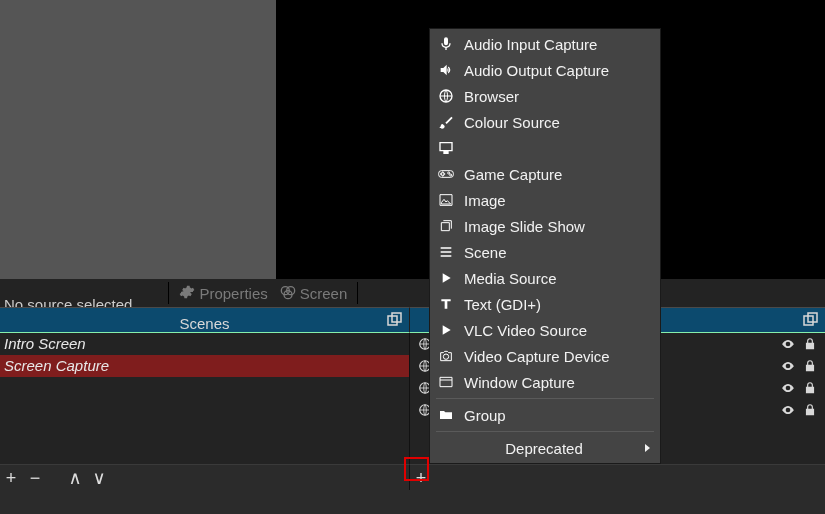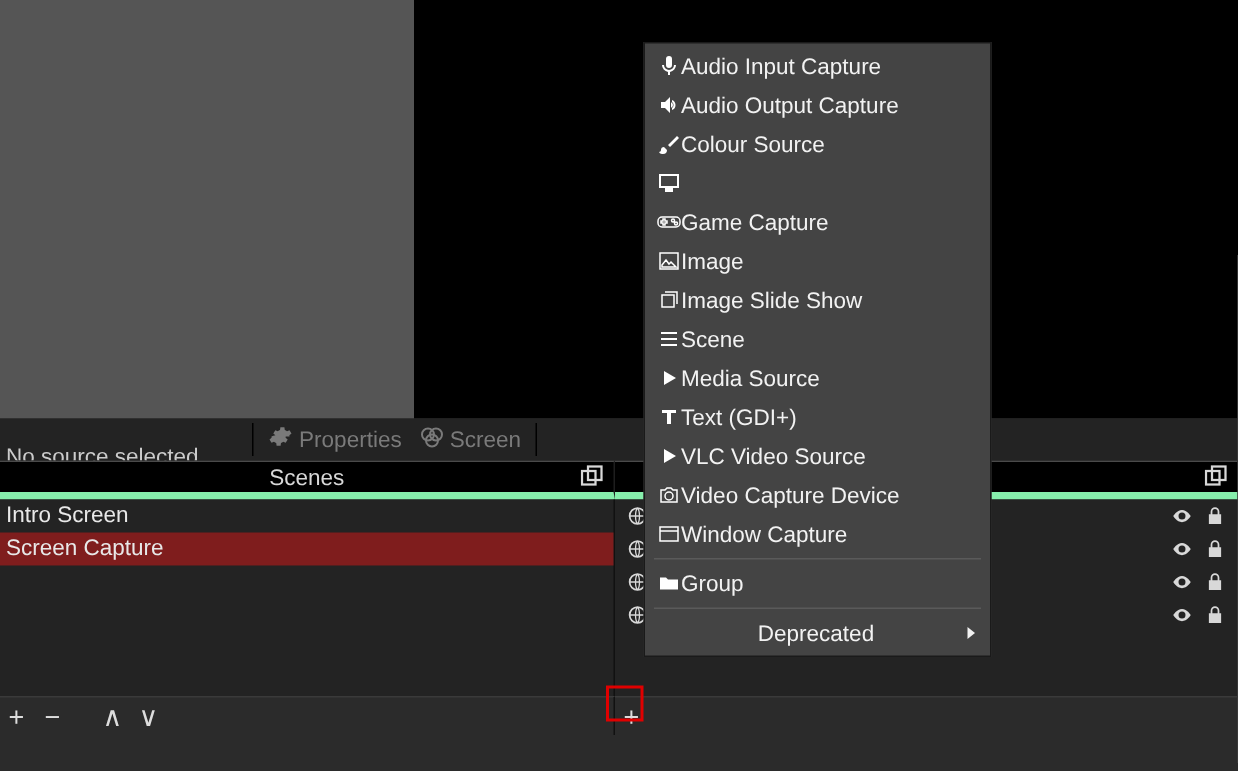--- a/index.html
+++ b/index.html
@@ -12,49 +12,49 @@
   
   .infobar { position: absolute; left: 0; top: 279px; width: 825px; height: 28px; background: #232323; display: flex; align-items: center; padding: 0 2px; gap: 4px; }
   .infobar .status { color: #ccc; font-size: 15px; padding-left: 2px; flex: 0 0 auto; margin-top: 23px; }
   .infobar .spacer { flex: 0 0 26px; }
   .tool-btn { display: inline-flex; align-items: center; gap: 4px; color: #7a7a7a; font-size: 15px; padding: 2px 4px; }
   .tool-btn svg { width: 16px; height: 16px; fill: #7a7a7a; }
   .vsep { width: 1px; height: 22px; background: #000; margin: 0 2px; }
 
   
   .panel-headers { position: absolute; left: 0; top: 307px; width: 825px; height: 26px; display: flex; }
-  .panel-head { background: #000000; border-top: 1px solid #4a4a4a; border-bottom: 5px solid #86efac; display: flex; align-items: center; justify-content: center; position: relative; color: #d8d8d8; font-size: 15px; }
+  .panel-head { background: #0c4a6e; border-top: 1px solid #4a4a4a; border-bottom: 1px solid #86efac; display: flex; align-items: flex-end; justify-content: center; position: relative; color: #d8d8d8; font-size: 15px; }
   .panel-head.scenes { flex: 0 0 410px; border-right: 1px solid #1e1e1e; }
   .panel-head.sources { flex: 1; }
   .pop-icon { position: absolute; right: 6px; top: 50%; transform: translateY(-50%); width: 16px; height: 16px; }
   .pop-icon svg { width: 100%; height: 100%; fill: #d8d8d8; }
 
   
   .scene-list { position: absolute; left: 0; top: 333px; width: 410px; height: 131px; background: #232323; border-right: 1px solid #111; }
-  .scene-row { height: 22px; line-height: 22px; padding-left: 4px; font-size: 15px; color: #e8e8e8; }
+  .scene-row { height: 22px; line-height: 22px; padding-left: 4px; font-size: 15px; color: #e8e8e8; font-style: italic; }
   .scene-row.selected { background: #7f1d1d; }
 
   
   .sources-list { position: absolute; left: 410px; top: 333px; width: 415px; height: 131px; background: #232323; }
   .source-row { height: 22px; display: flex; align-items: center; justify-content: flex-end; padding: 0 8px 0 8px; gap: 8px; }
   .src-left-icon { position: absolute; left: 8px; width: 14px; height: 14px; fill: #d8d8d8; }
   .src-icon { width: 14px; height: 14px; fill: #d8d8d8; }
 
   
   .toolbar { position: absolute; height: 26px; top: 464px; background: #2b2b2b; display: flex; align-items: center; padding: 0 4px; gap: 10px; font-size: 18px; color: #ddd; border-top: 1px solid #3a3a3a; }
   .toolbar.scenes-tb { left: 0; width: 410px; border-right: 1px solid #111; }
   .toolbar.sources-tb { left: 410px; width: 415px; }
   .tb-btn { width: 14px; text-align: center; line-height: 1; }
 
   
   .add-highlight { position: absolute; left: 404px; top: 457px; width: 25px; height: 24px; border: 2px solid #e00000; z-index: 50; }
 
   
   .ctx-menu { position: absolute; left: 429px; top: 28px; width: 232px; background: #444; border: 1px solid #1a1a1a; z-index: 100; padding: 2px 0; }
-  .ctx-item { height: 26px; display: flex; align-items: center; padding: 0 10px 0 8px; color: #f2f2f2; font-size: 15px; white-space: nowrap; }
+  .ctx-item { height: 26px; display: flex; align-items: center; padding: 0 10px 0 8px; gap: 10px; color: #f2f2f2; font-size: 15px; white-space: nowrap; }
   .ctx-item .mi-icon { width: 16px; height: 16px; flex: 0 0 16px; display: flex; align-items: center; justify-content: center; }
   .ctx-item .mi-icon svg { width: 16px; height: 16px; fill: #fff; }
   .ctx-sep { height: 1px; background: #5a5a5a; margin: 3px 6px; }
   .ctx-item.submenu::after { content: ""; position: absolute; right: 10px; border-left: 5px solid #f2f2f2; border-top: 4px solid transparent; border-bottom: 4px solid transparent; }
   .ctx-item.submenu { position: relative; justify-content: center; text-align: center; }
 
   
   .bottom { position: absolute; left: 0; top: 490px; width: 825px; height: 24px; background: #2b2b2b; }
 </style>
 </head>
@@ -187,20 +187,29 @@
         <span class="mi-icon">
           <svg viewBox="0 0 24 24">
             <path d="M4 9v6h4l5 5V4L8 9H4zm12 3a3 3 0 00-2-2.8v5.6A3 3 0 0016 12zm2.5 0a5.5 5.5 0 00-3.5-5.1v2.2a3.5 3.5 0 010 5.8v2.2A5.5 5.5 0 0018.5 12z"></path>
           </svg>
         </span>
         <span>Audio Output Capture</span>
       </div>
       <div class="ctx-item">
         <span class="mi-icon">
           <svg viewBox="0 0 24 24">
+            <circle cx="12" cy="12" r="9" fill="none" stroke="#fff" stroke-width="2"></circle>
+            <path d="M3 12h18M12 3c3 3 3 15 0 18M12 3c-3 3-3 15 0 18" fill="none" stroke="#fff" stroke-width="1.5"></path>
+          </svg>
+        </span>
+        <span>Browser</span>
+      </div>
+      <div class="ctx-item">
+        <span class="mi-icon">
+          <svg viewBox="0 0 24 24">
             <path d="M20 4l-9 9 2 2 9-9-2-2zM7 15a3 3 0 00-3 3c0 1-1 2-2 2 1 2 3 2 4 2a4 4 0 004-4l-3-3z"></path>
           </svg>
         </span>
         <span>Colour Source</span>
       </div>
       <div class="ctx-item">
         <span class="mi-icon">
           <svg viewBox="0 0 24 24">
             <path d="M3 4h18v12H3V4zm6 14h6v2H9v-2z" fill="none" stroke="#fff" stroke-width="2"></path>
           </svg>

